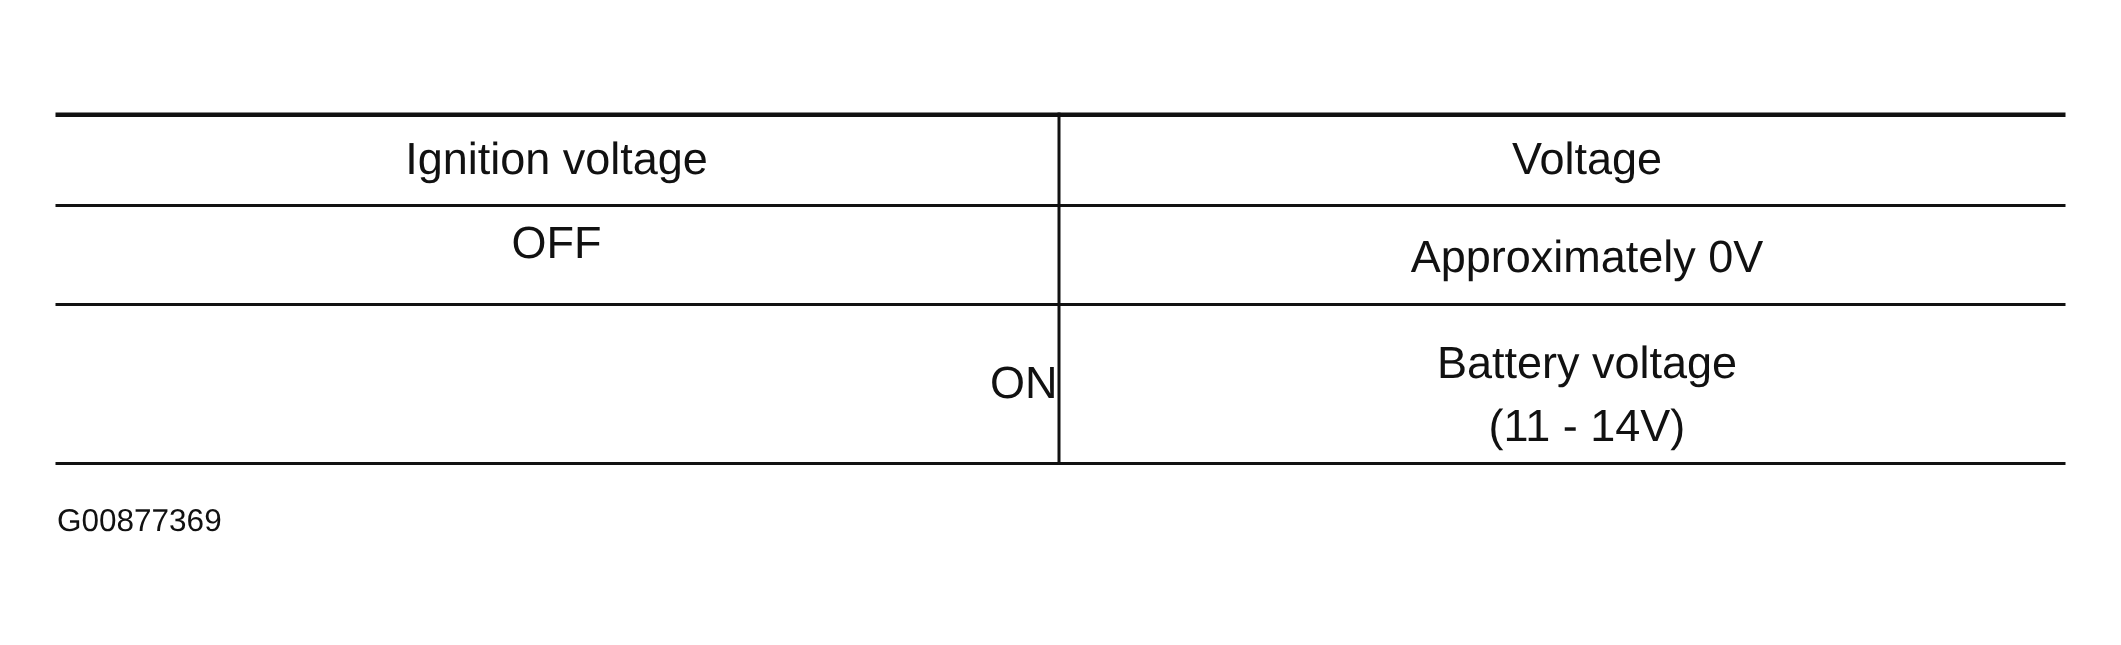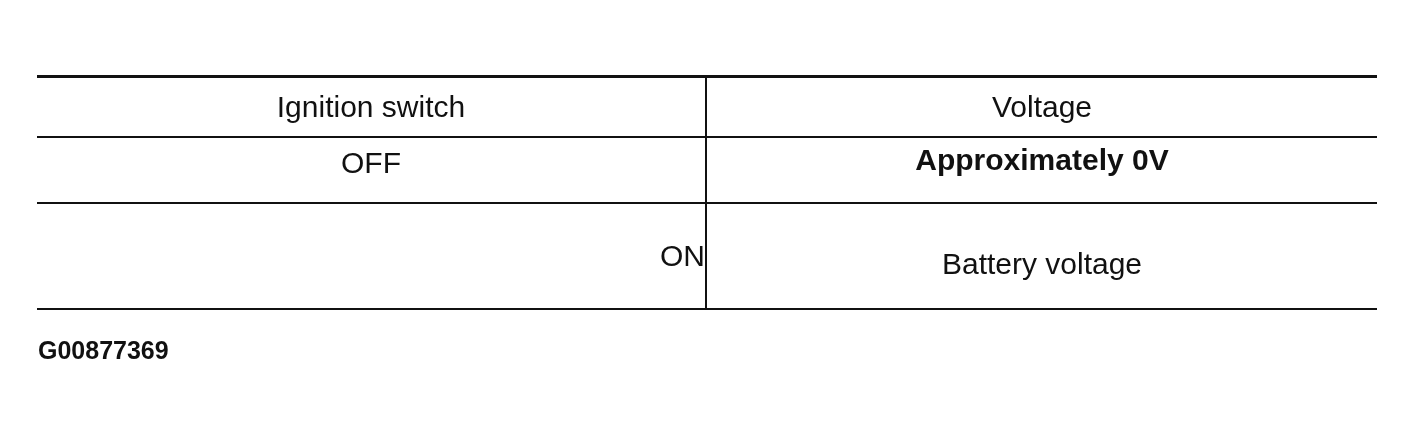--- a/index.html
+++ b/index.html
@@ -4,48 +4,49 @@
 <style>
   html, body { margin: 0; padding: 0; background: #ffffff; }
   body { width: 1414px; height: 430px; position: relative; overflow: hidden;
          font-family: "Liberation Sans", sans-serif; color: #111; }
   .tbl { position: absolute; left: 37px; top: 75px; width: 1340px; }
   .rule { position: absolute; left: 0; width: 1340px; background: #111; }
   .vline { position: absolute; left: 668px; width: 2px; background: #111; }
   .cell { position: absolute; display: flex; align-items: center; justify-content: center;
           text-align: center; font-size: 30px; line-height: 34px; }
   .c1 { left: 0; width: 668px; }
-  .c2 { left: 670px; width: 670px; }
-  .figid { position: absolute; left: 38px; top: 336px; font-size: 25px; font-weight: bold; }
+  .c2 { left: 670px; width: 670px; padding-left: 16px; }
+  .figid { position: absolute; left: 38px; top: 336px; font-size: 21px; font-weight: normal; }
 </style>
 </head>
 <body>
 
 <div class="tbl">
   <div class="rule" style="top:0;height:3px;"></div>
   <div class="rule" style="top:61px;height:2px;"></div>
   <div class="rule" style="top:127px;height:2px;"></div>
   <div class="rule" style="top:233px;height:2px;"></div>
   <div class="vline" style="top:0;height:235px;"></div>
 
   <div class="cell c1" style="top:3px;height:58px;">
-      <span>Ignition switch</span>
+      <span>Ignition voltage</span>
     </div>
   <div class="cell c2" style="top:3px;height:58px;">
       <span>Voltage</span>
     </div>
 
   <div class="cell c1" style="top:63px;height:50px;">
       <span>OFF</span>
     </div>
-  <div class="cell c2" style="top:51px;height:68px;font-weight:bold;">
+  <div class="cell c2" style="top:63px;height:68px;">
       <span>Approximately 0V</span>
     </div>
 
   <div class="cell c1" style="top:129px;height:104px;justify-content:flex-end;">
       <span>ON</span>
     </div>
   <div class="cell c2" style="top:129px;height:120px;flex-direction:column;">
     <span>Battery voltage</span>
+    <span style="margin-top:8px;">(11 - 14V)</span>
   </div>
 </div>
 
 <div class="figid">G00877369</div>
 
 </body></html>

